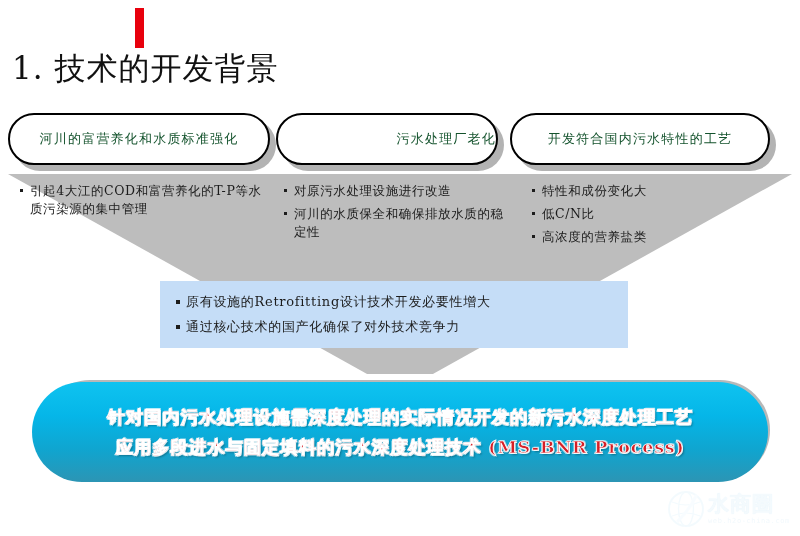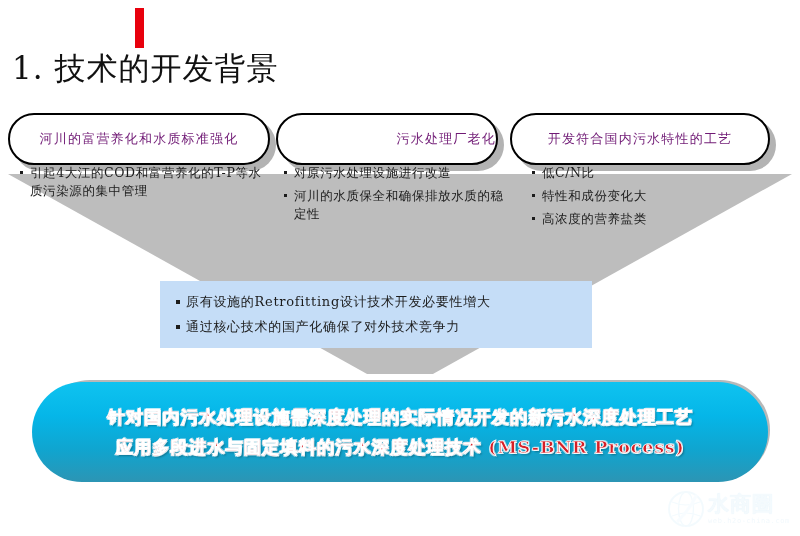--- a/index.html
+++ b/index.html
@@ -31,45 +31,45 @@
     position:absolute;top:113px;height:52px;
     border:2px solid #000;border-radius:28px;background:#ffffff;
     display:flex;align-items:center;justify-content:center;
     box-sizing:border-box;z-index:5;
   }
   .pill-shadow{
     position:absolute;top:119px;height:52px;border-radius:28px;
     background:#b3b3b3;z-index:4;
   }
   .pill span{
-    font-size:13px;color:#701a75;letter-spacing:1.2px;white-space:nowrap;
+    font-size:13px;color:#14532d;letter-spacing:1.2px;white-space:nowrap;
     font-family:Liberation Sans, sans-serif;
   }
   #pill-0{left:8px;width:262px;}   #sh-0{left:14px;width:262px;}
   #pill-1{left:276px;width:222px;justify-content:flex-end;} #sh-1{left:282px;width:222px;}
   #pill-2{left:510px;width:260px;} #sh-2{left:516px;width:260px;}
 
   
-  .col{position:absolute;top:164px;z-index:6;}
+  .col{position:absolute;top:182px;z-index:6;}
   #col-0{left:18px;width:250px;}
   #col-1{left:282px;width:230px;}
   #col-2{left:530px;width:250px;}
   .bullet{
     position:relative;padding-left:12px;margin-bottom:5px;
     font-size:12.5px;line-height:18px;color:#1c1c1c;letter-spacing:.6px;
     font-family:"DejaVu Serif","Liberation Serif",serif;
   }
   .bullet::before{
     content:"";position:absolute;left:2px;top:7px;
     width:3px;height:3px;background:#1c1c1c;
   }
 
   
   .bluebox{
-    position:absolute;left:160px;top:281px;width:432px;height:67px;
+    position:absolute;left:160px;top:281px;width:468px;height:67px;
     background:#c5ddf7;z-index:7;
     padding:9px 0 0 14px;box-sizing:border-box;
   }
   .bluebox .bullet{font-size:13px;line-height:24px;margin-bottom:1px;letter-spacing:.7px;}
   .bluebox .bullet::before{top:10px;width:3.5px;height:3.5px;}
 
   
   .capsule-shadow{
     position:absolute;left:40px;top:380px;width:730px;height:100px;
     border-radius:52px;background:#b8b8b8;z-index:8;
@@ -139,22 +139,22 @@
   <div class="col" id="col-0">
     <div class="bullet">引起4大江的COD和富营养化的T-P等水质污染源的集中管理</div>
   </div>
 
   <div class="col" id="col-1">
     <div class="bullet">对原污水处理设施进行改造</div>
     <div class="bullet">河川的水质保全和确保排放水质的稳定性</div>
   </div>
 
   <div class="col" id="col-2">
+    <div class="bullet">特性和成份变化大</div>
     <div class="bullet">低C/N比</div>
-    <div class="bullet">特性和成份变化大</div>
     <div class="bullet">高浓度的营养盐类</div>
   </div>
 
   <div class="bluebox">
     <div class="bullet">原有设施的Retrofitting设计技术开发必要性增大</div>
     <div class="bullet">通过核心技术的国产化确保了对外技术竞争力</div>
   </div>
 
   <div class="capsule-shadow"></div>
   <div class="capsule">

